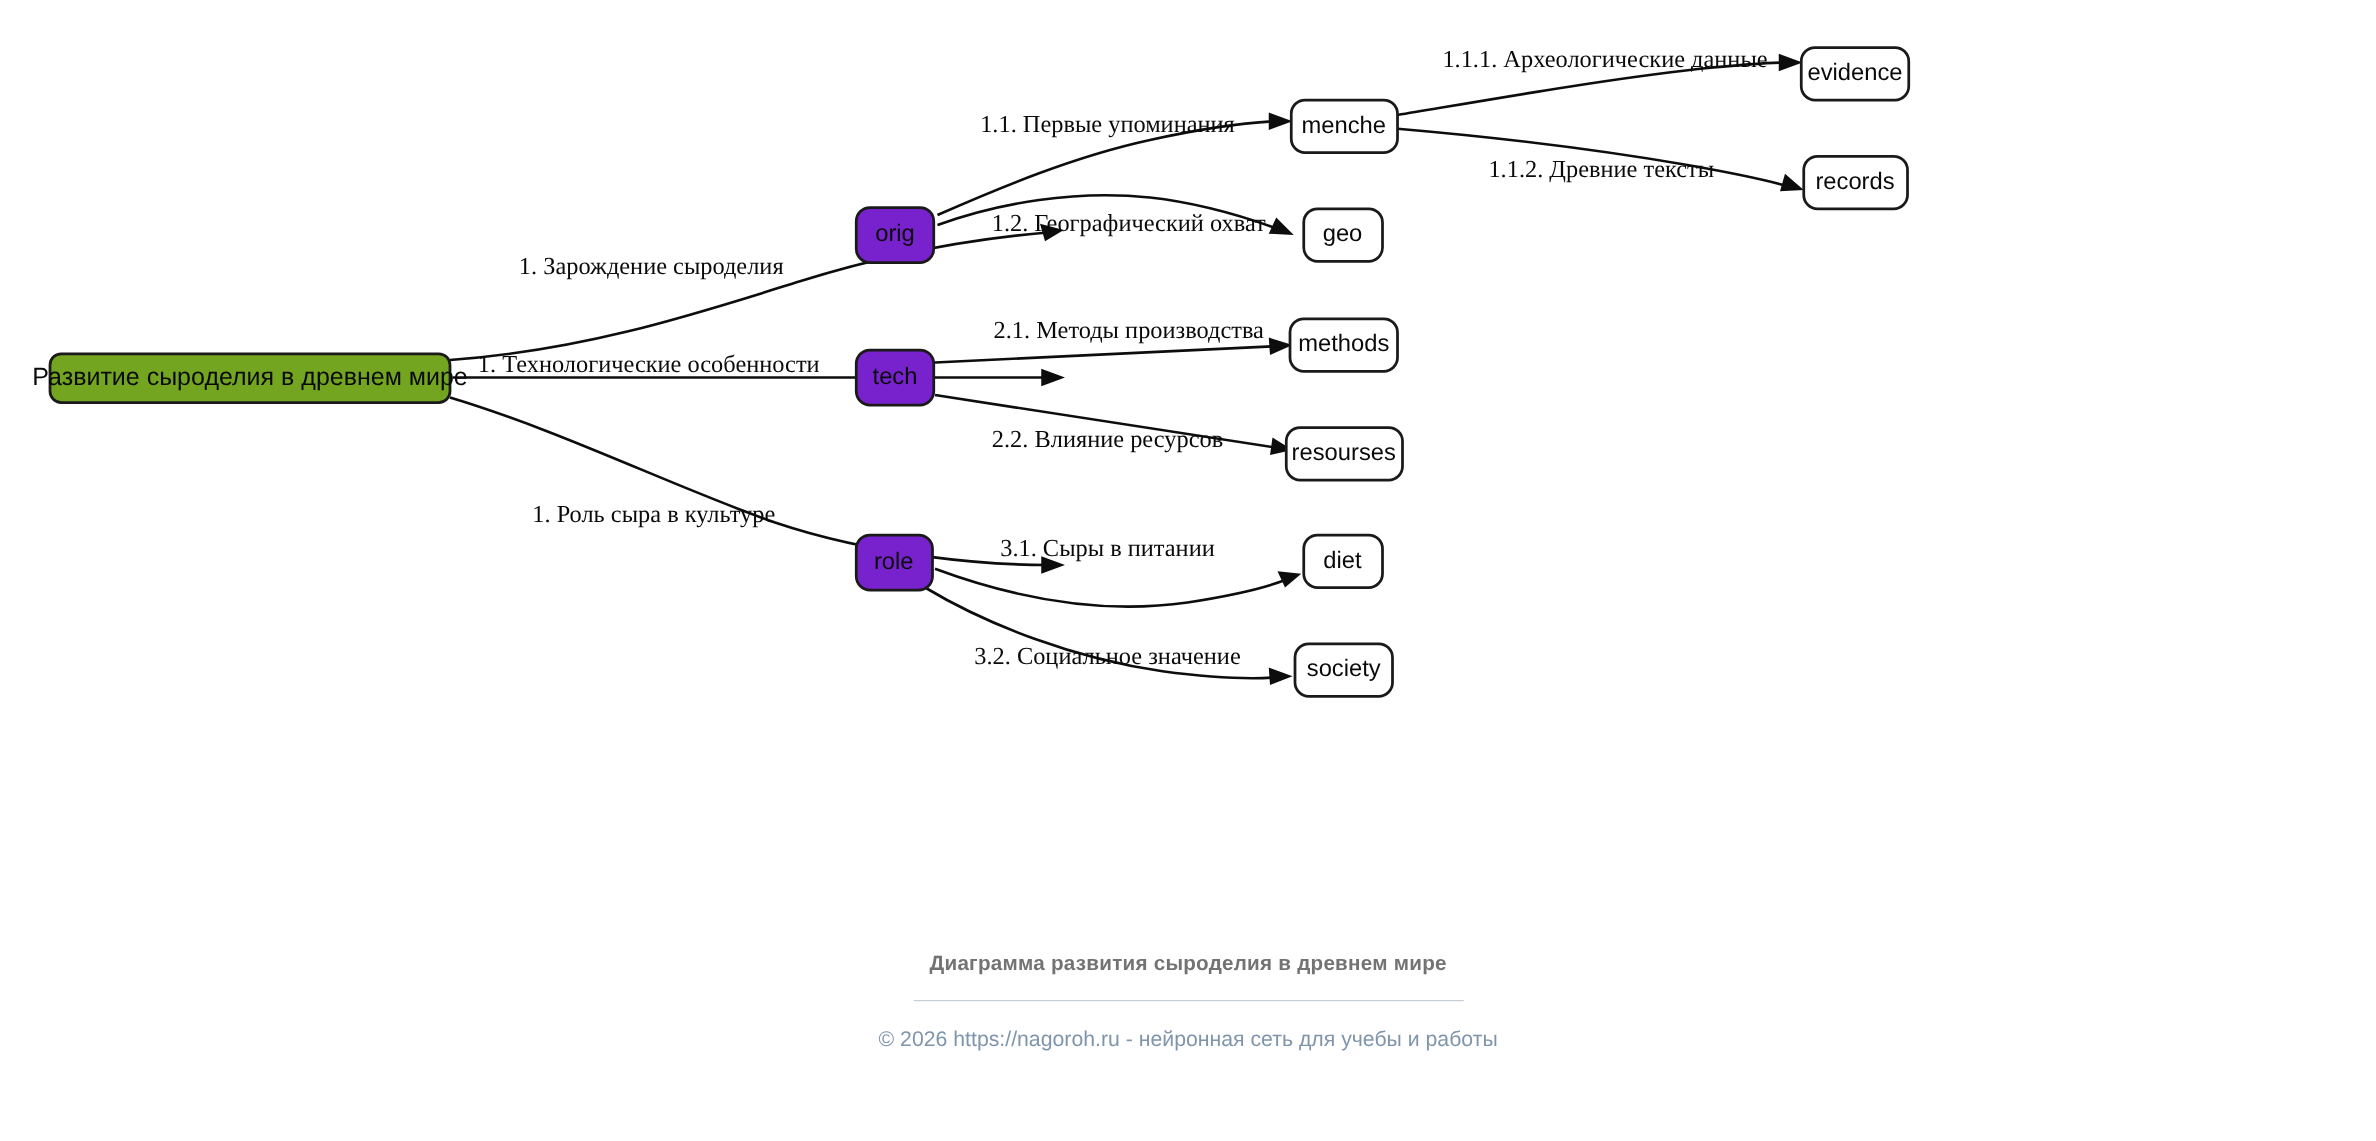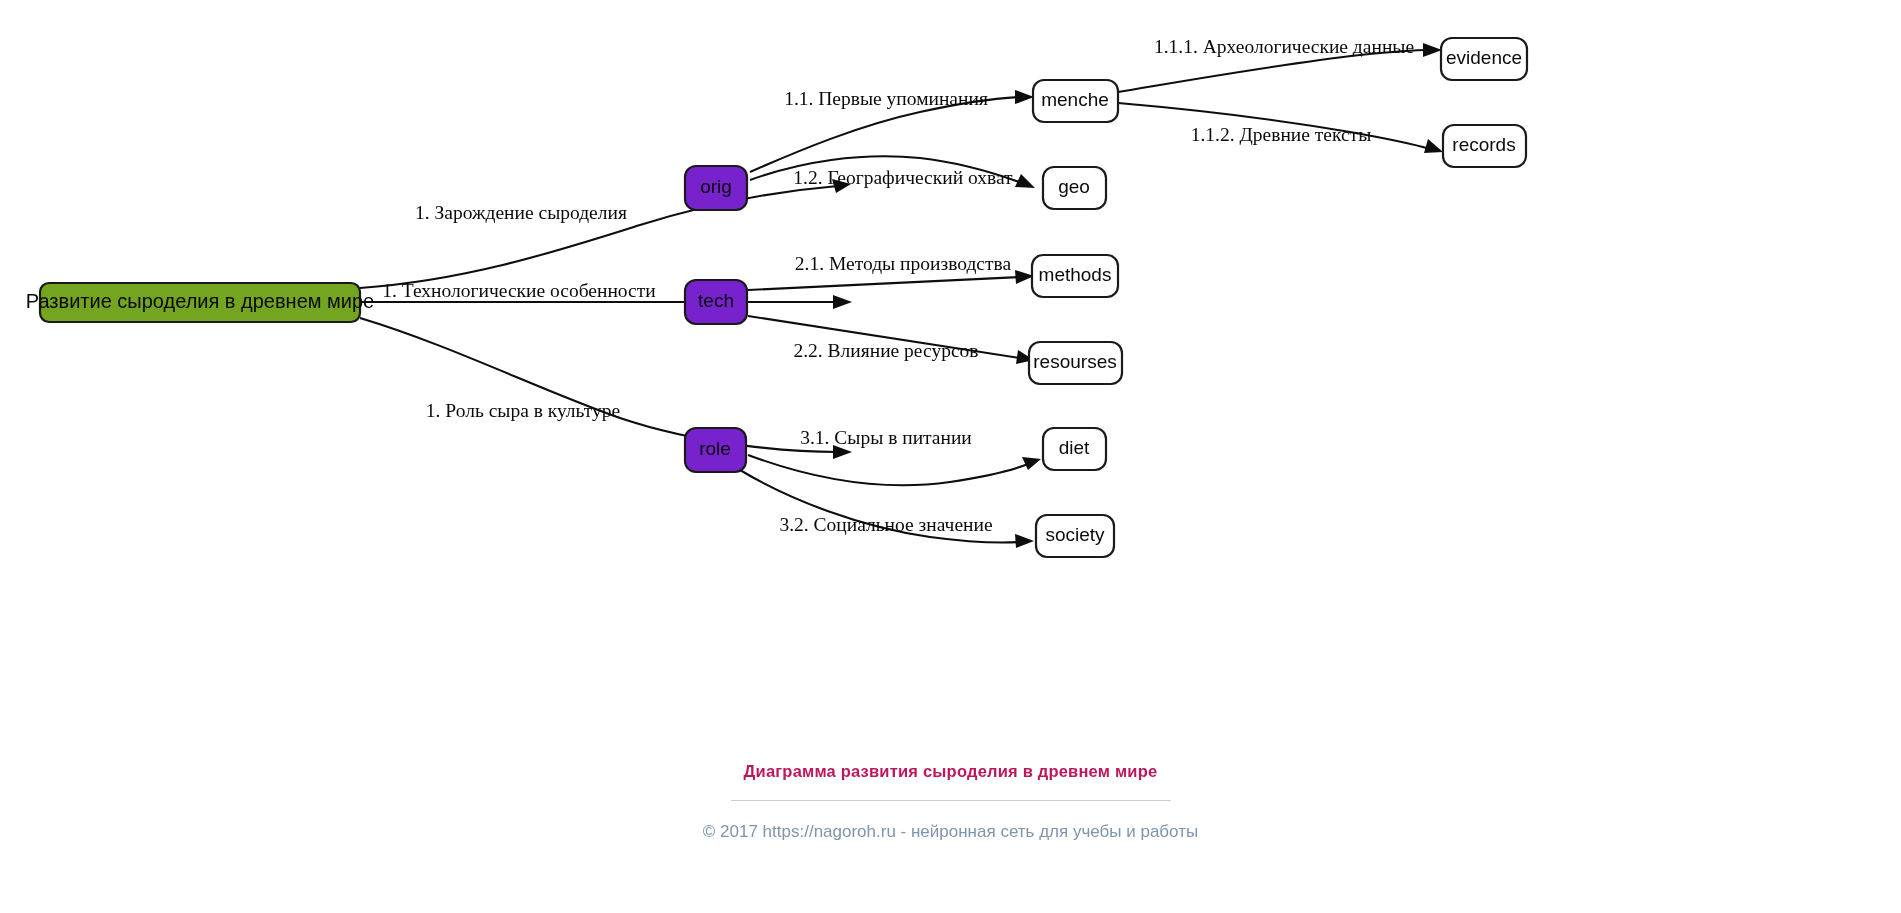--- a/index.html
+++ b/index.html
@@ -77,21 +77,21 @@
     position: absolute;
     left: 0;
     top: 762px;
     width: 1901px;
     text-align: center;
   }
   .footer-title {
     font-family: "Liberation Sans", sans-serif;
     font-size: 16.5px;
     font-weight: bold;
-    color: #be185d;
+    color: #737373;
     letter-spacing: 0.2px;
     margin: 0;
   }
   .footer-rule {
     width: 440px;
     height: 0;
     border: none;
     border-top: 1.5px solid #c5ced6;
     margin: 19px auto 0 auto;
   }
@@ -241,16 +241,16 @@
       <g>
         <rect class="node-shape-leaf" x="1036" y="515" width="78" height="42" rx="11" ry="11"></rect>
         <text class="node-label" x="1075" y="536">society</text>
       </g>
     </g>
   </svg>
 
   <div class="footer-wrap">
     <p class="footer-title">Диаграмма развития сыроделия в древнем мире</p>
     <hr class="footer-rule">
-    <p class="footer-copy">© 2017 https://nagoroh.ru - нейронная сеть для учебы и работы</p>
+    <p class="footer-copy">© 2026 https://nagoroh.ru - нейронная сеть для учебы и работы</p>
   </div>
 
 </div>
 
 </body></html>

